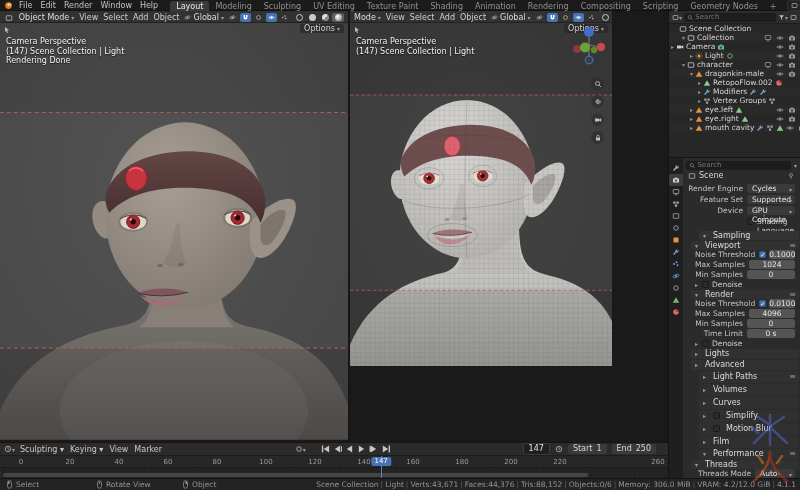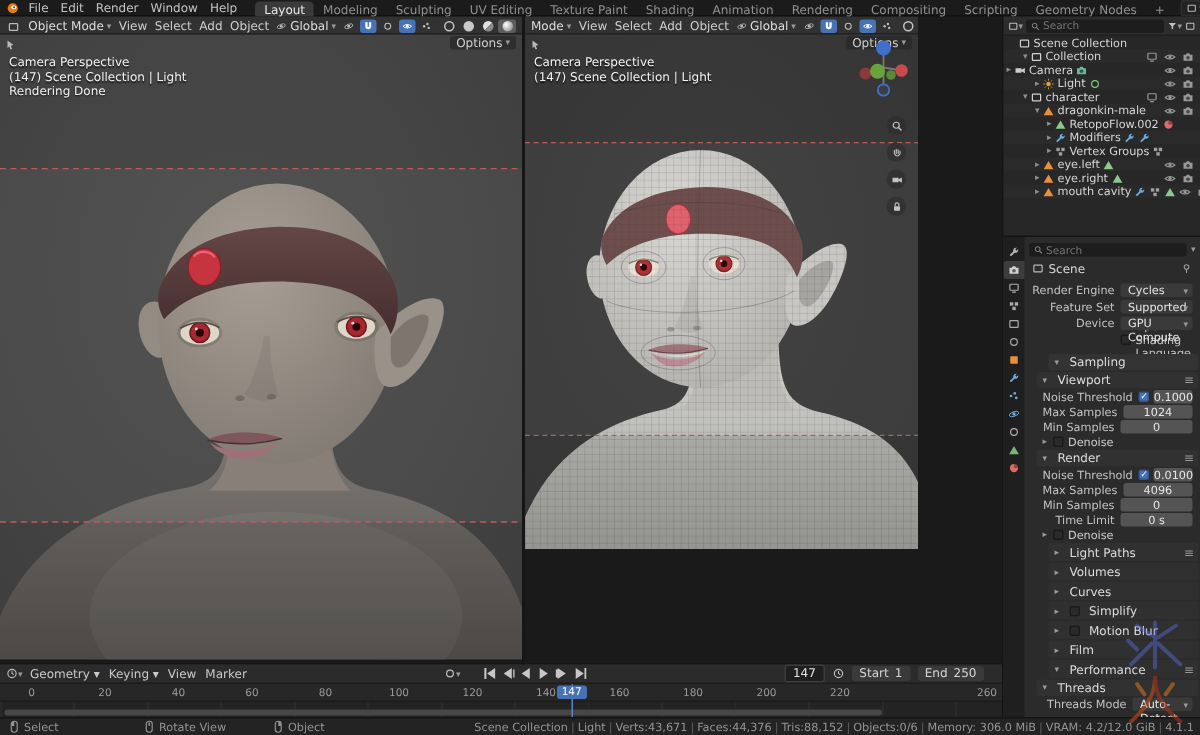--- a/index.html
+++ b/index.html
@@ -583,21 +583,21 @@
 
       <div id="timeline">
         <div id="tl-header">
           <span class="tbtn">
               <svg class="ic" style="width:8px;height:8px">
                 <use href="#i-clock"></use>
               </svg>
               <span class="caret">▾</span>
             </span>
           <span id="tl-menus" style="display:flex;gap:6px">
-              <span class="hmenu">Geometry ▾</span>
+              <span class="hmenu">Sculpting ▾</span>
               <span class="hmenu">Keying ▾</span>
               <span class="hmenu">View</span>
               <span class="hmenu">Marker</span>
             </span>
           <span class="flex1"></span>
           <span class="tbtn">
               <svg class="ic" style="width:8px;height:8px">
                 <use href="#i-circ"></use>
               </svg>
               <span class="caret">▾</span>
@@ -1151,20 +1151,30 @@
               <div class="prow small">
                 <span class="plabel" style="flex-basis: 48px;">Time Limit</span>
                 <span class="pvalue slider">0 s</span>
               </div>
             </div>
           <div class="prow small sub-indent">
             <span class="arrow" style="font-size:6px;color:#9a9a9a;width:7px">▸</span>
             <span class="chk"></span>
             <span style="color:#cfcfcf;font-size:7.5px">Denoise</span>
           </div>
+          <div id="sampling-collapsed">
+              <div class="panel-h sub" style="height: 10px;">
+                <span class="arrow">▸</span>
+                <span>Lights</span>
+              </div>
+              <div class="panel-h sub" style="height: 10px;">
+                <span class="arrow">▸</span>
+                <span>Advanced</span>
+              </div>
+            </div>
           <div id="collapsed-panels">
               <div class="panel-h collapsed">
                 <span class="arrow">▸</span>
                 <span>Light Paths</span>
                 <span class="preset">≡</span>
               </div>
               <div class="panel-h collapsed">
                 <span class="arrow">▸</span>
                 <span>Volumes</span>
               </div>

